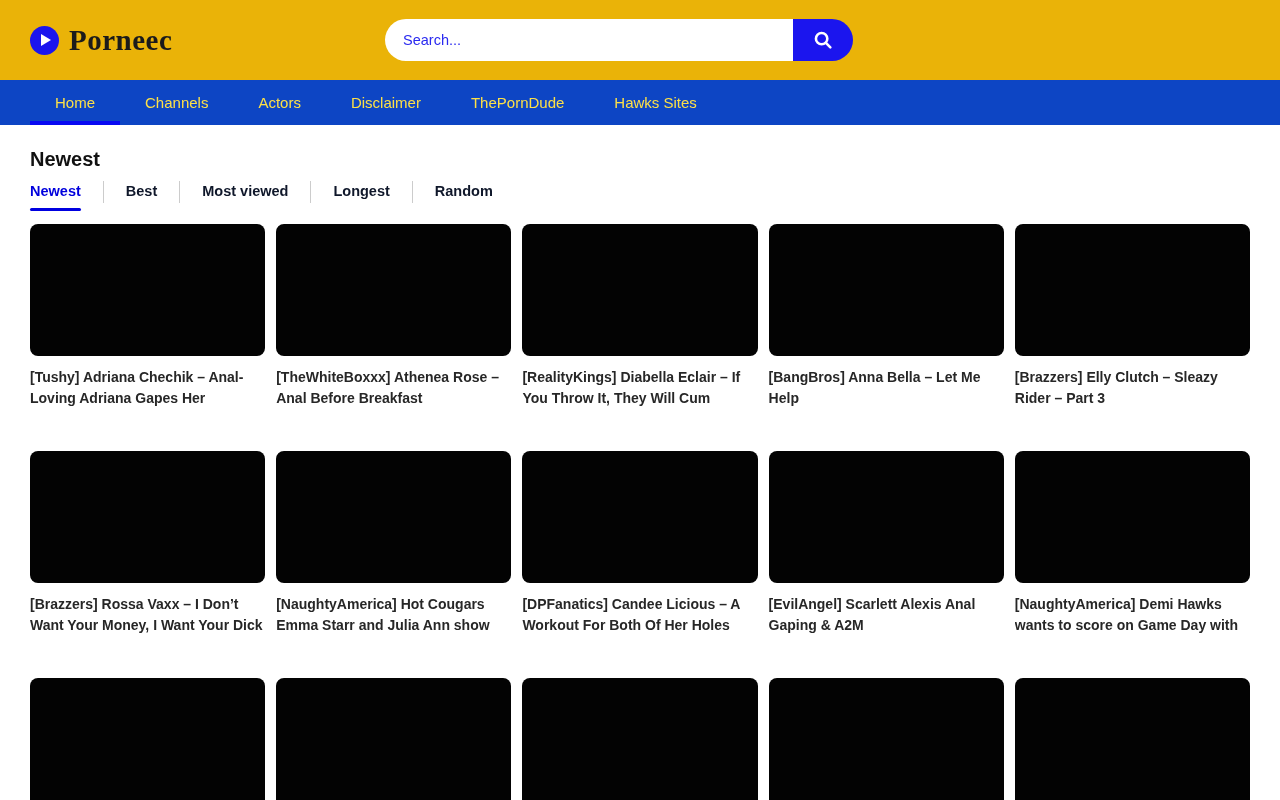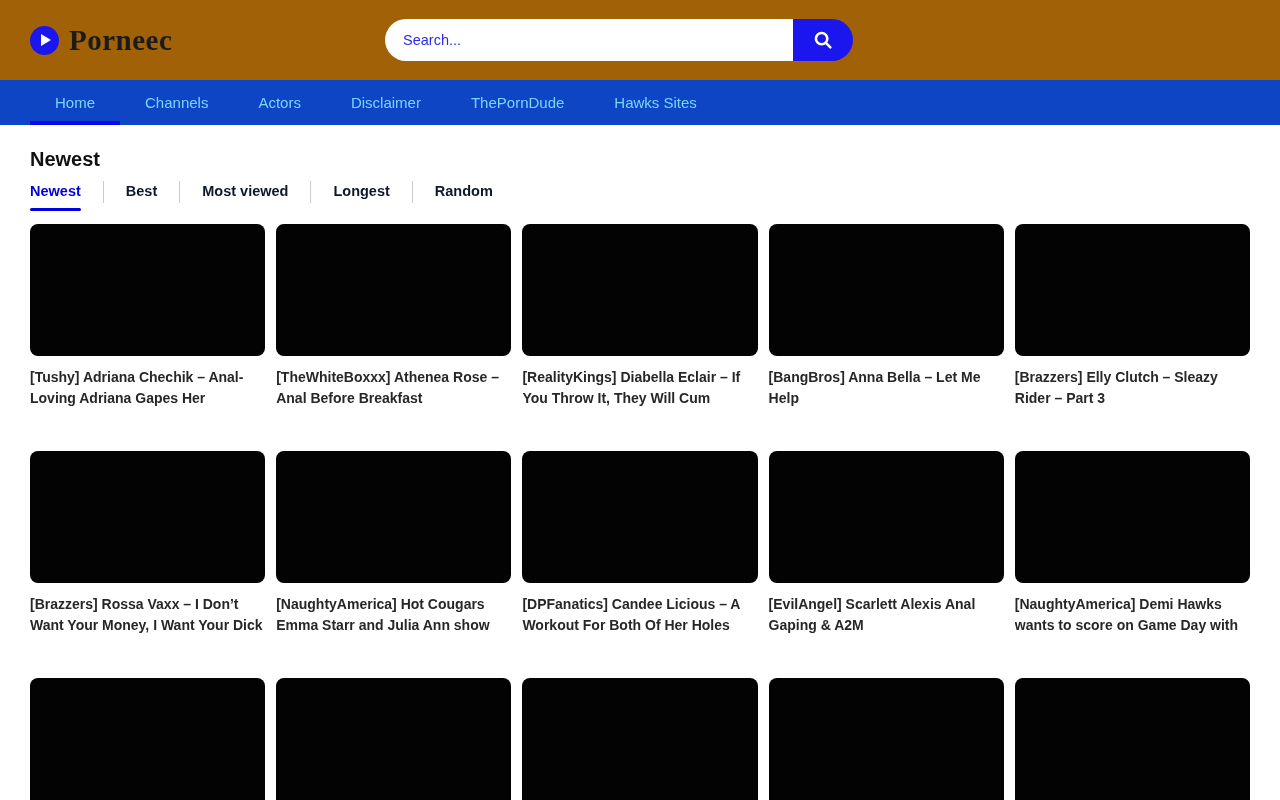--- a/index.html
+++ b/index.html
@@ -8,21 +8,21 @@
     font-family: "Liberation Sans", sans-serif;
     background: #ffffff;
     color: #222;
   }
   a { text-decoration: none; color: inherit; }
 
   
   .header {
     position: relative;
     height: 80px;
-    background: #a16207;
+    background: #eab308;
     display: flex;
     align-items: center;
     padding: 0 30px;
   }
   .logo { display: flex; align-items: center; gap: 10px; cursor: pointer; }
   .play-icon {
     width: 29px; height: 29px;
     background: #1b15ee;
     border-radius: 50%;
     display: flex; align-items: center; justify-content: center;
@@ -71,21 +71,21 @@
   
   .nav {
     height: 45px;
     background: #0d45c4;
     display: flex;
     align-items: stretch;
     padding-left: 30px;
   }
   .nav-item {
     position: relative;
-    color: #7dd3fc;
+    color: #fde047;
     font-size: 15px;
     line-height: 45px;
     padding: 0 25px;
     cursor: pointer;
     white-space: nowrap;
   }
   .nav-item.active::after {
     content: "";
     position: absolute;
     left: 0; right: 0; bottom: 0;

